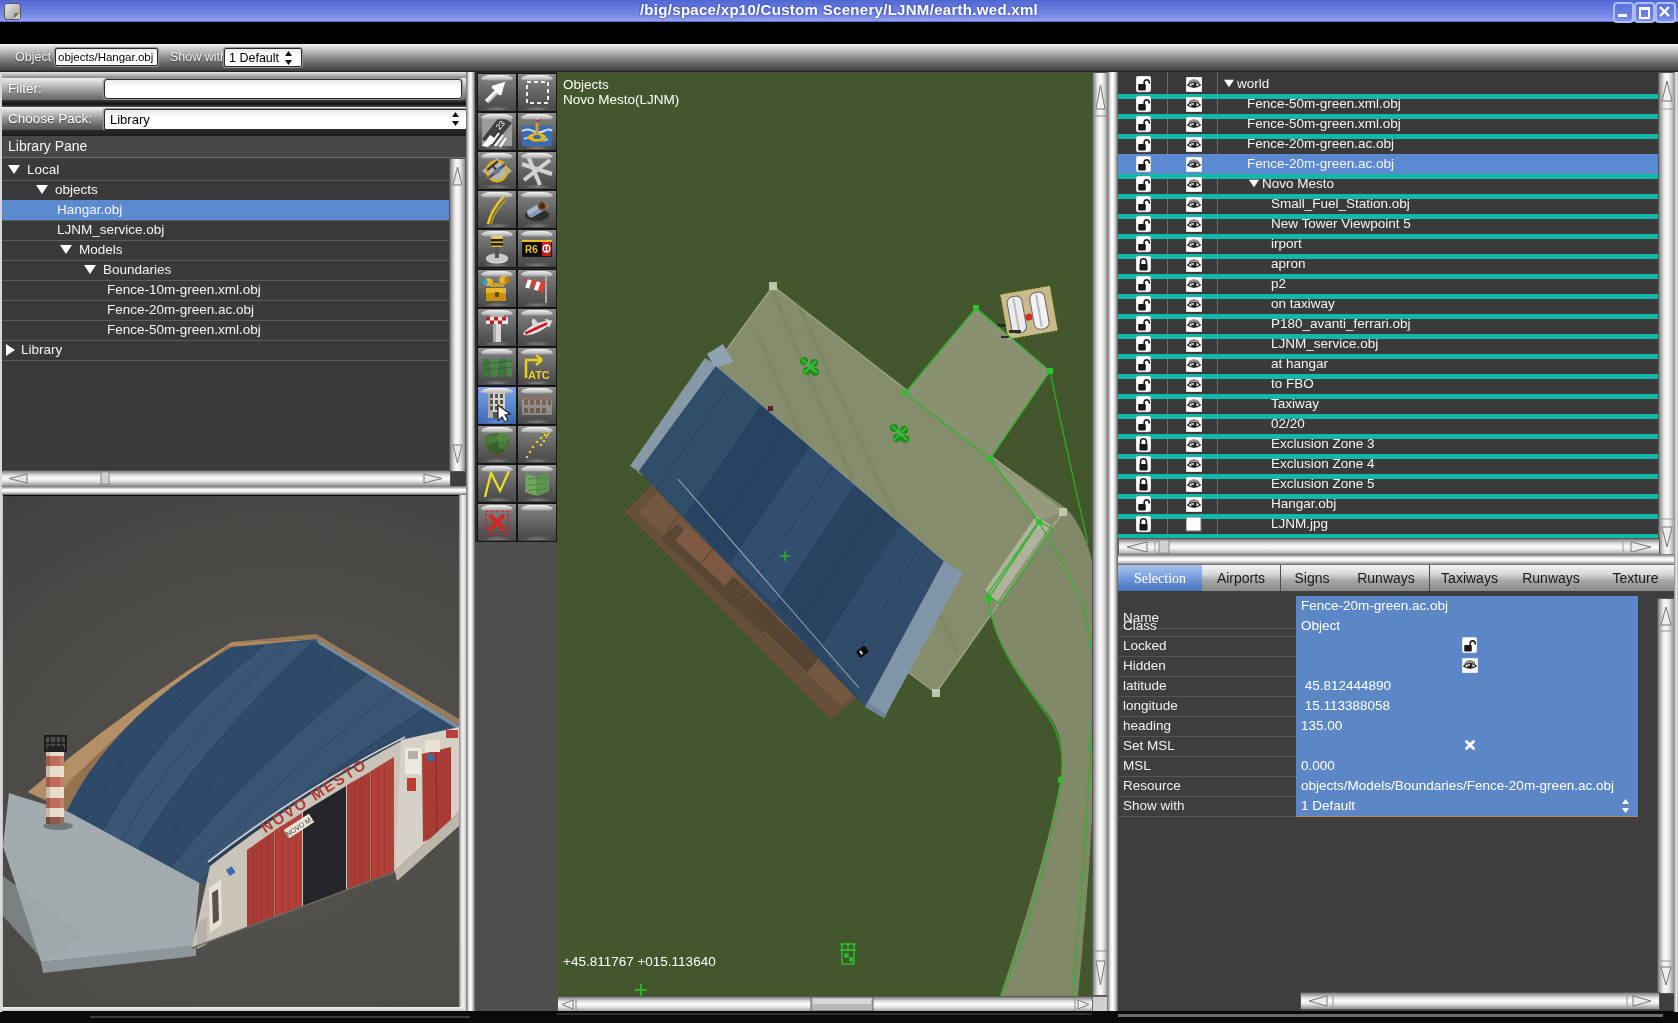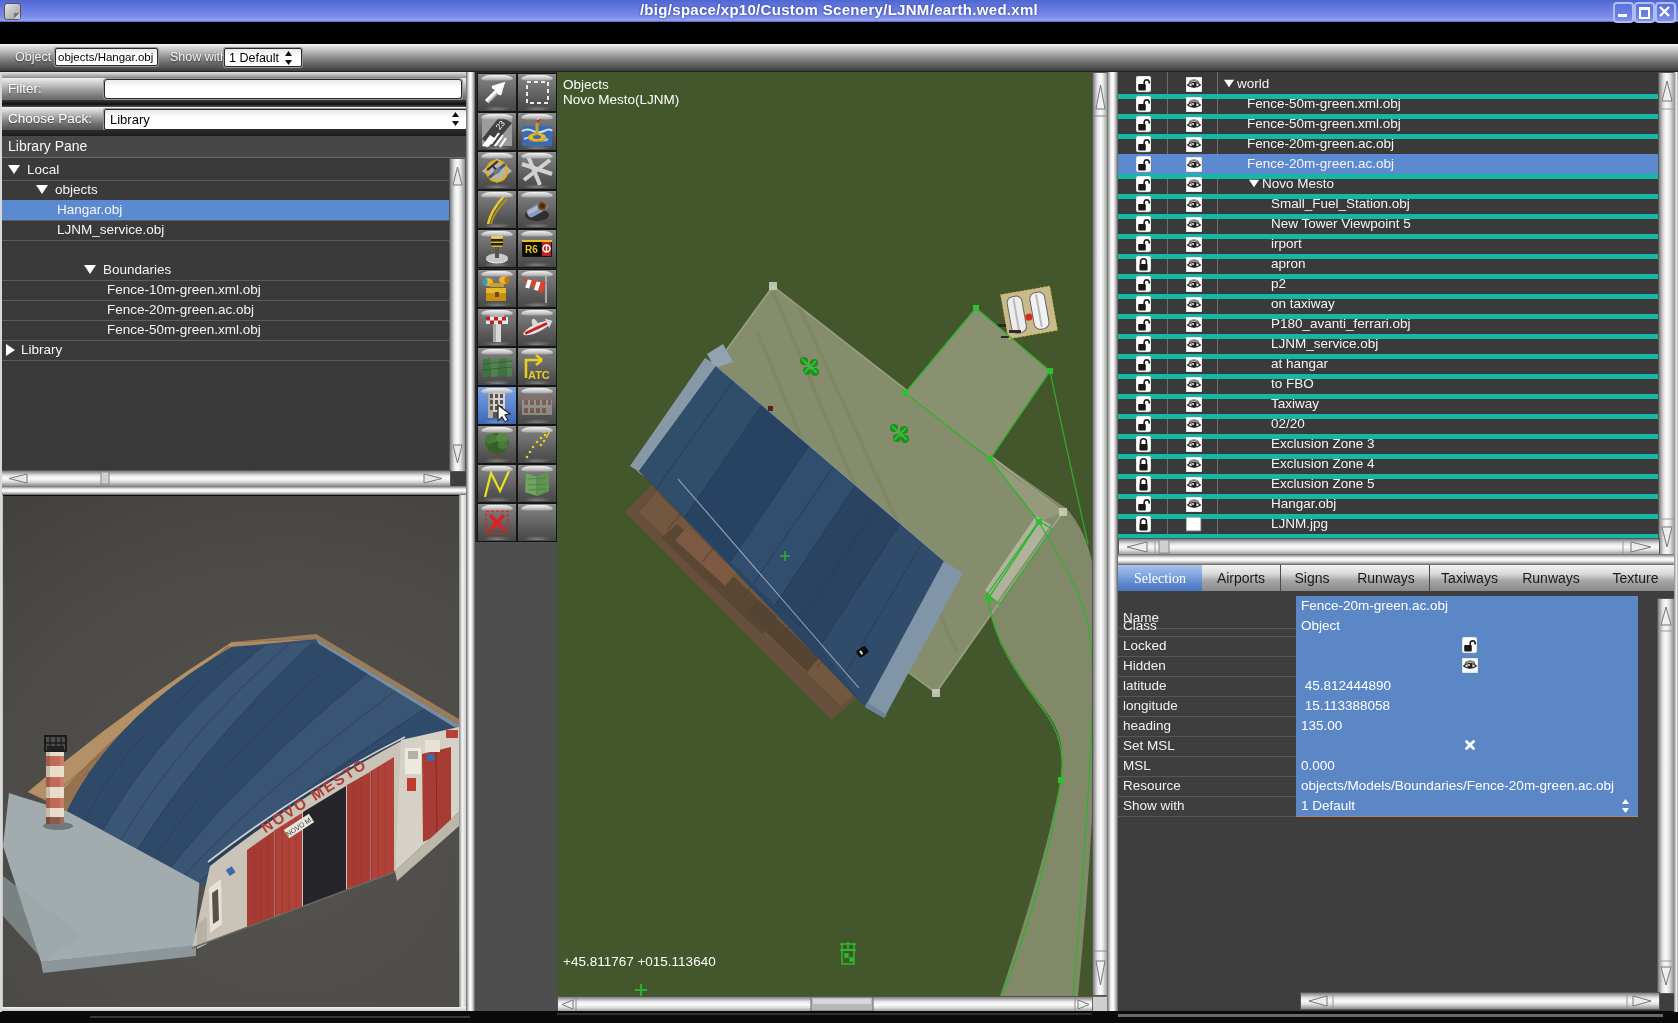--- a/index.html
+++ b/index.html
@@ -103,20 +103,24 @@
         </div>
   <div class="row" style="top:22px;">
           <span class="tri" style="left:36px;"></span>
           <span class="rtxt" style="left:55px;">objects</span>
         </div>
   <div class="row sel" style="top:42px;">
           <span class="rtxt" style="left:57px;">Hangar.obj</span>
         </div>
   <div class="row" style="top:62px;">
           <span class="rtxt" style="left:57px;">LJNM_service.obj</span>
+        </div>
+  <div class="row" style="top:82px;">
+          <span class="tri" style="left:60px;"></span>
+          <span class="rtxt" style="left:79px;">Models</span>
         </div>
   <div class="row" style="top:102px;">
           <span class="tri" style="left:84px;"></span>
           <span class="rtxt" style="left:103px;">Boundaries</span>
         </div>
   <div class="row" style="top:122px;">
           <span class="rtxt" style="left:107px;">Fence-10m-green.xml.obj</span>
         </div>
   <div class="row" style="top:142px;">
           <span class="rtxt" style="left:107px;">Fence-20m-green.ac.obj</span>

